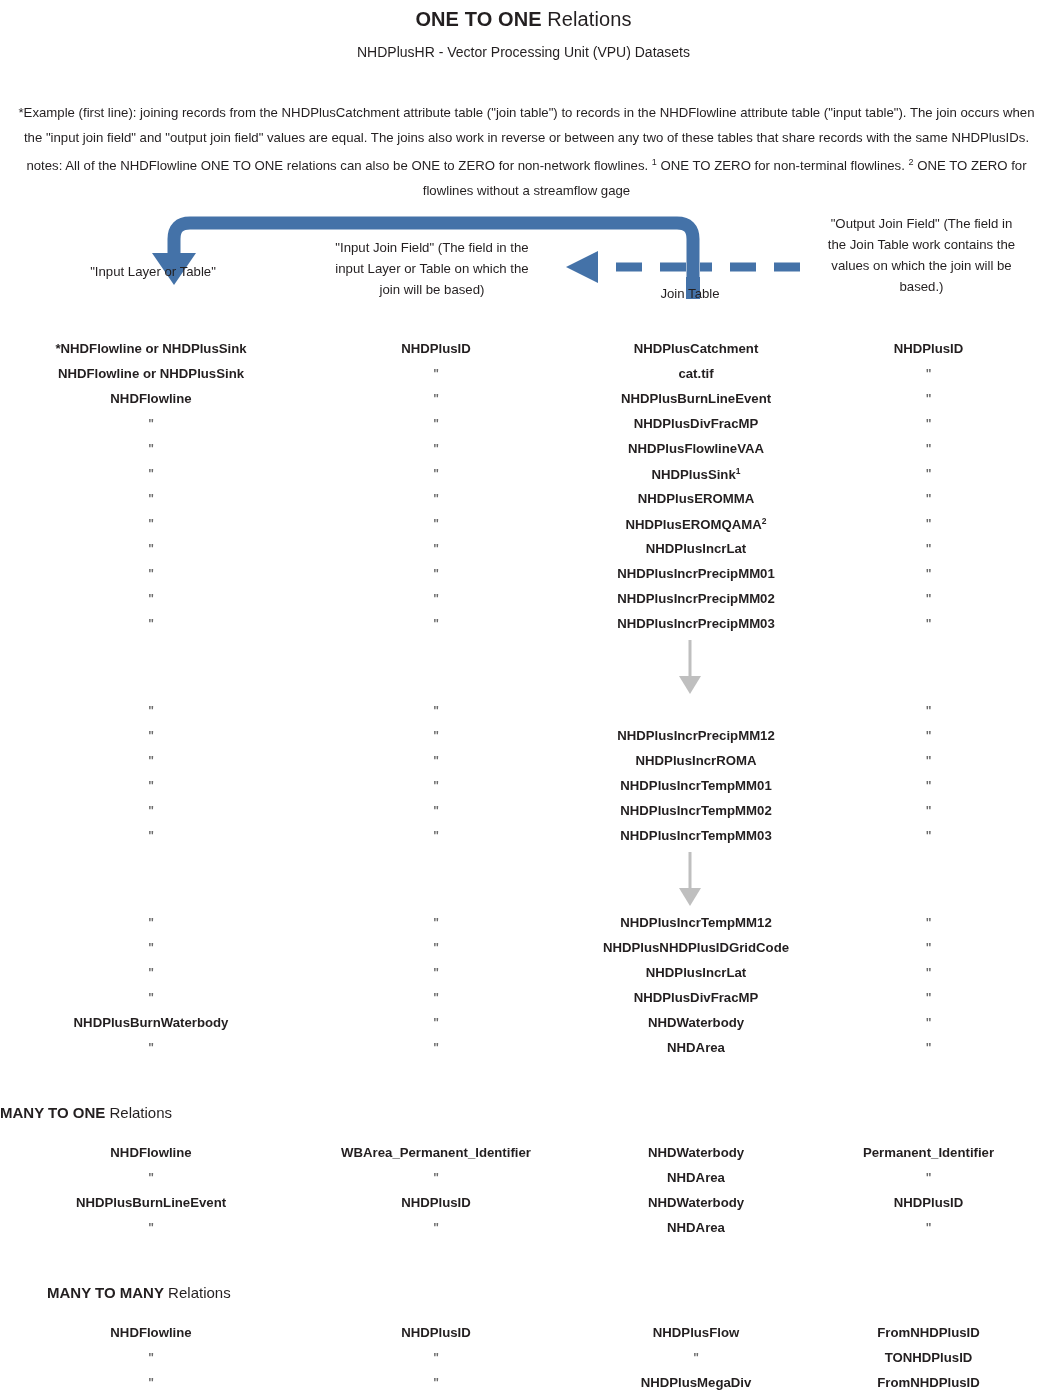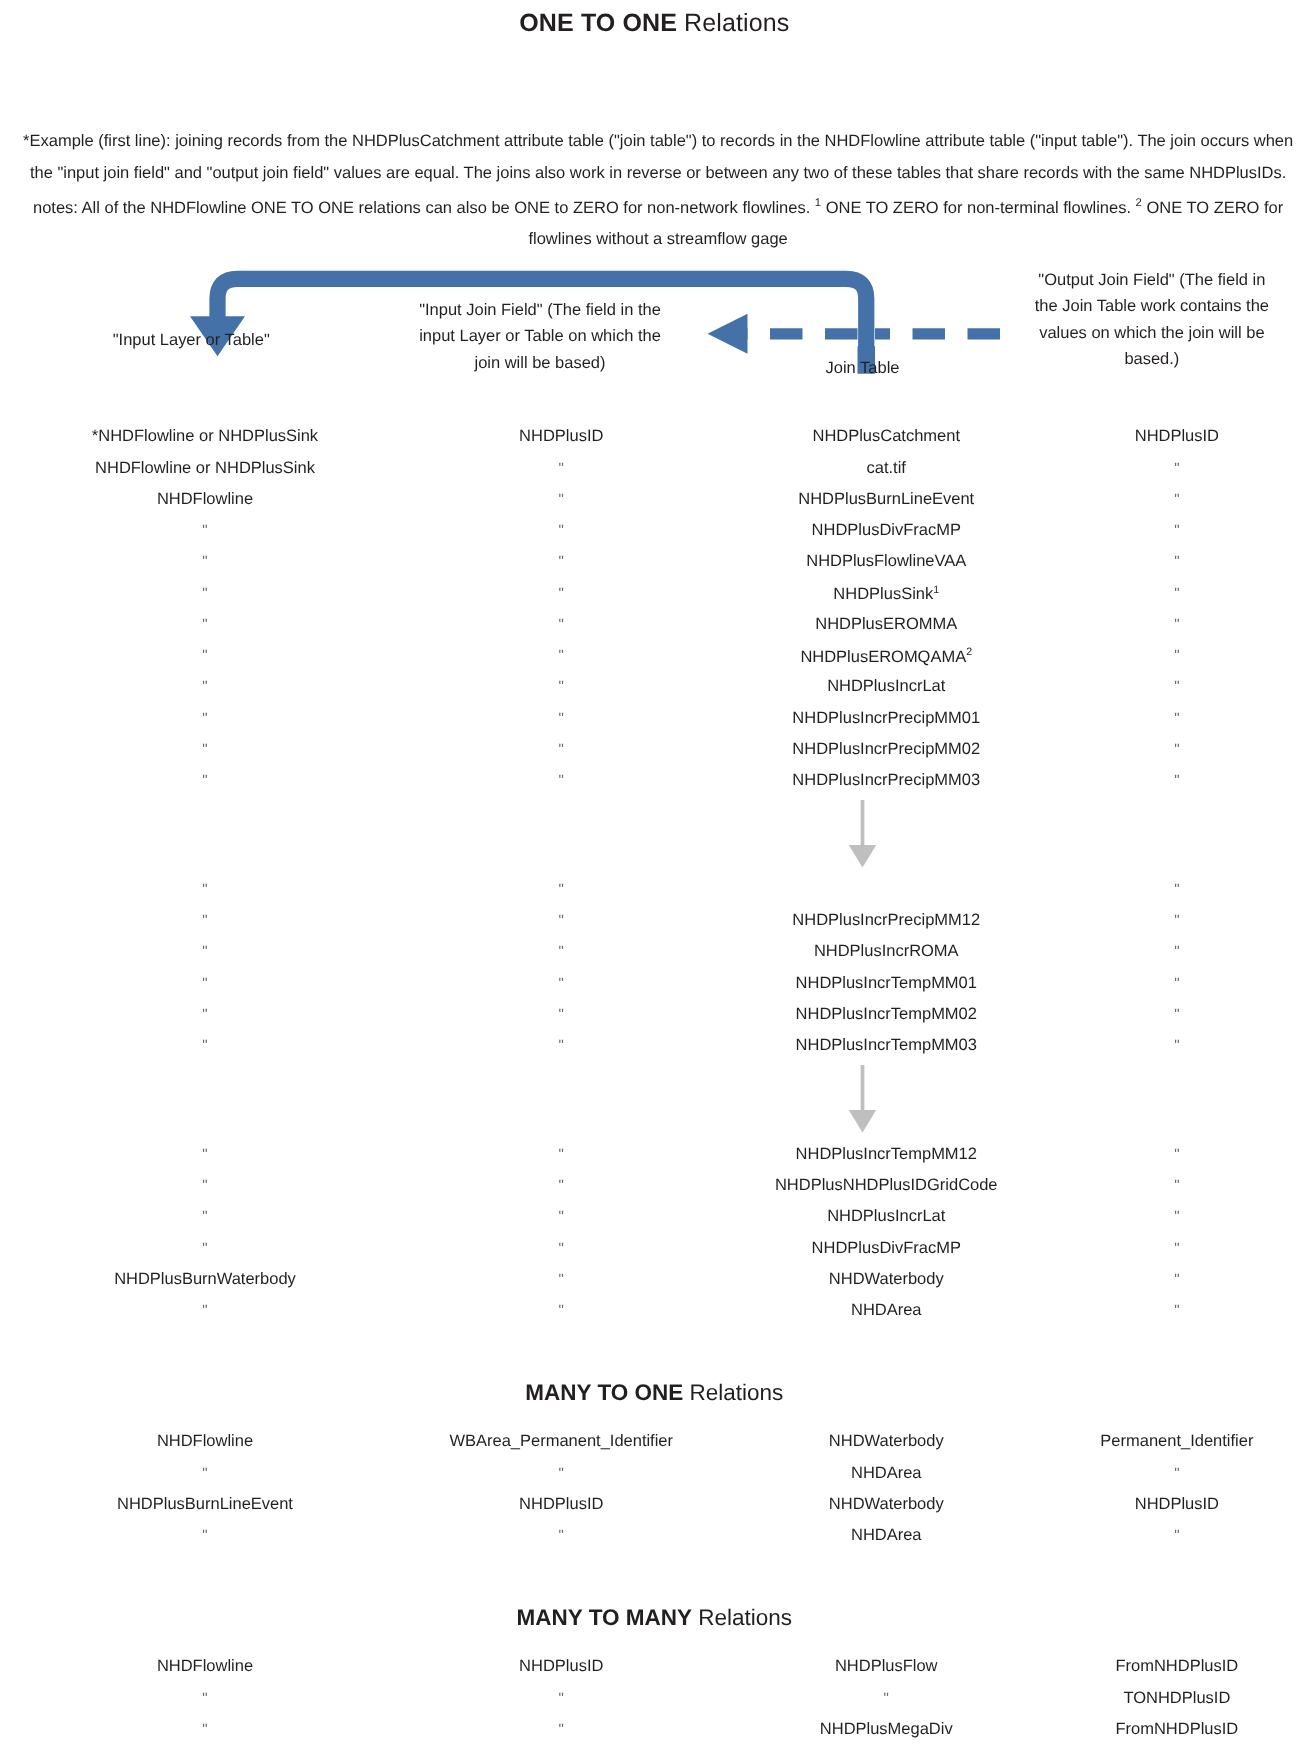--- a/index.html
+++ b/index.html
@@ -71,31 +71,32 @@
   }
   .col-head.h1 { left: 8px;   width: 290px; top: 56px; }
   .col-head.h2 { left: 298px; width: 268px; top: 32px; }
   .col-head.h3 { left: 600px; width: 180px; top: 78px; }
   .col-head.h4 { left: 800px; width: 243px; top: 8px; }
 
   
   .section-heading {
     position: absolute;
     left: 0; right: 0;
-    text-align: center;
-    font-size: 18px;
+    text-align: left;
+    font-size: 15px;
     font-weight: bold;
   }
   .section-heading .light { font-weight: normal; }
 
   
   .rel-table {
     position: absolute;
-    left: 14px;
+    left: 1px;
     width: 835px;
+    font-weight: bold;
   }
   .rel-row {
     display: flex;
     width: 1047px;
     height: 25px;
     align-items: center;
   }
   .cell {
     text-align: center;
     font-size: 13.2px;
@@ -120,20 +121,21 @@
   }
 </style>
 </head>
 <body>
 
 <div class="doc-title">
   <span>ONE TO ONE</span><span class="light"> Relations</span>
 </div>
 
 <div class="subtitle">
+  <div>NHDPlusHR - Vector Processing Unit (VPU) Datasets</div>
 </div>
 
 <div class="explain">
   <span>*Example (first line): joining records from the NHDPlusCatchment attribute table ("join table") to records in the NHDFlowline attribute table ("input table").  The join occurs when the "input join field" and "output join field" values are equal.  The joins also work in reverse or between any two of these tables that share records with the same NHDPlusIDs.  notes: All of the NHDFlowline ONE TO ONE relations can also be ONE to ZERO for non-network flowlines.  </span><sup>1</sup><span> ONE TO ZERO for non-terminal flowlines.  </span><sup>2</sup><span> ONE TO ZERO for flowlines without a streamflow gage</span>
 </div>
 
 <div class="arrow-stage">
   <svg class="arrow-svg" width="1047" height="120" viewBox="0 0 1047 120">
 
     <g>
@@ -354,21 +356,21 @@
         <div class="cell c3">NHDWaterbody</div>
         <div class="cell c4">NHDPlusID</div>
       </div>
       <div class="rel-row">
         <div class="cell c1 ditto">"</div>
         <div class="cell c2 ditto">"</div>
         <div class="cell c3">NHDArea</div>
         <div class="cell c4 ditto">"</div>
       </div>
     </div>
-    <div class="section-heading" style="top: 1284px;"><span>MANY TO MANY</span><span class="light"> Relations</span></div>
+    <div class="section-heading" style="top: 1284px; padding-left: 47px;"><span>MANY TO MANY</span><span class="light"> Relations</span></div>
     <div class="rel-table" style="top: 1320px;">
       <div class="rel-row">
         <div class="cell c1">NHDFlowline</div>
         <div class="cell c2">NHDPlusID</div>
         <div class="cell c3">NHDPlusFlow</div>
         <div class="cell c4">FromNHDPlusID</div>
       </div>
       <div class="rel-row">
         <div class="cell c1 ditto">"</div>
         <div class="cell c2 ditto">"</div>

